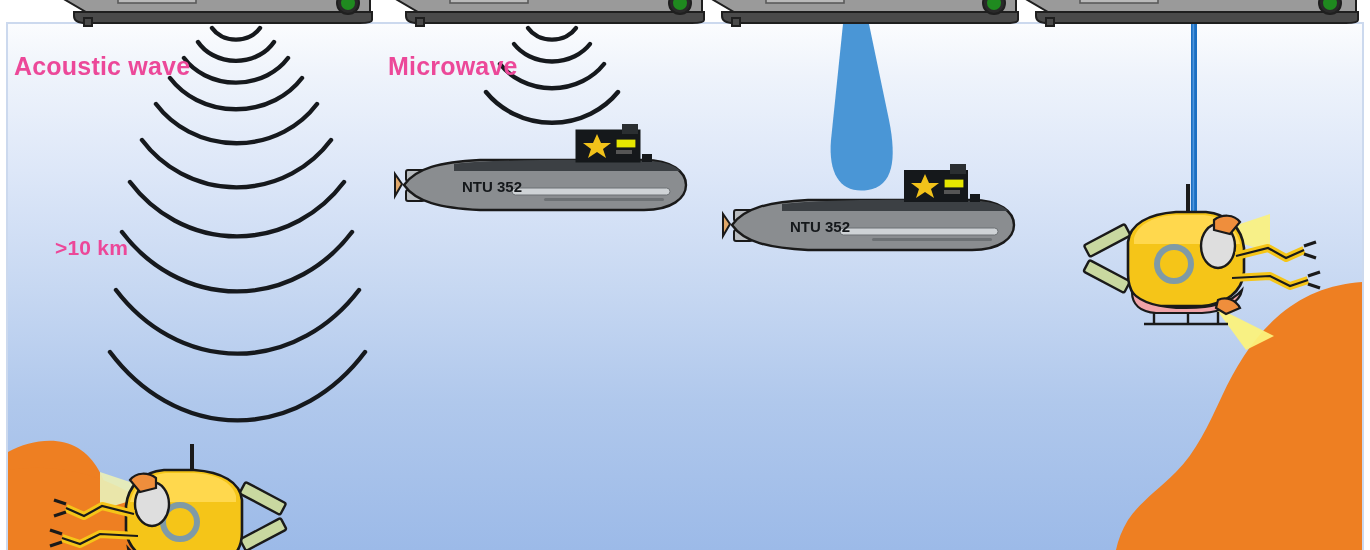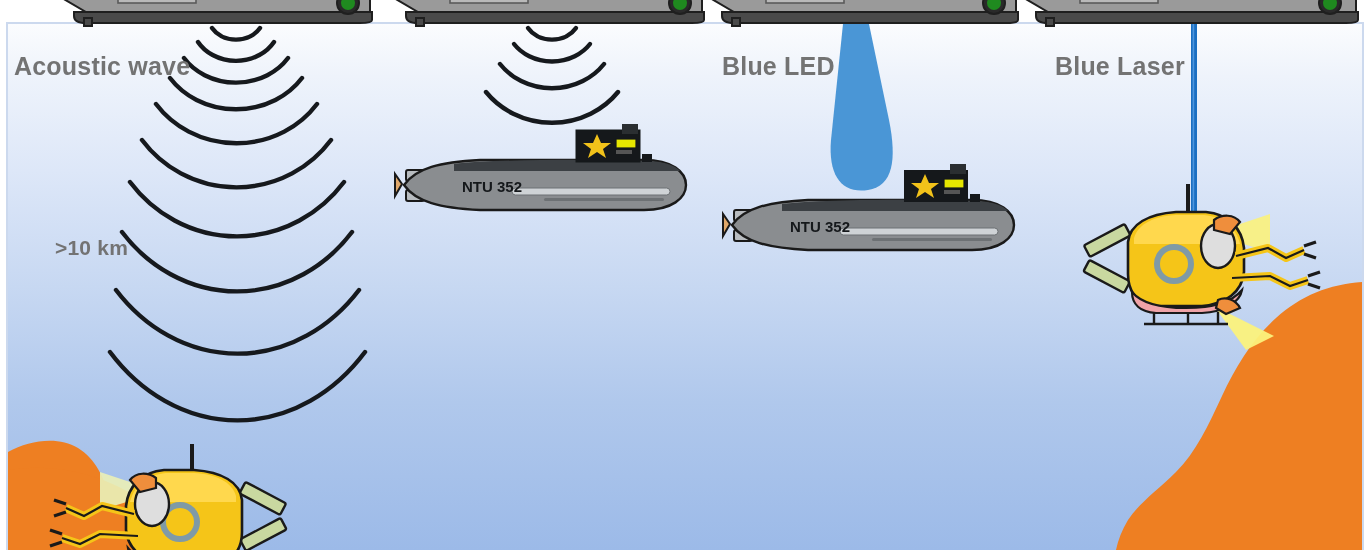--- a/index.html
+++ b/index.html
@@ -6,21 +6,21 @@
   body{font-family:"Liberation Sans",sans-serif;}
   #stage{position:relative;width:1370px;height:550px;overflow:hidden;background:#ffffff;}
 
   
   .ocean{position:absolute;left:6px;top:22px;width:1358px;height:528px;
          background:linear-gradient(to bottom,#fbfcfe 0%,#eef3fb 10%,#dde7f8 28%,#c7d8f2 50%,#b0c8ec 72%,#9cbae8 100%);
          border-left:2px solid #ccd9ee;border-right:2px solid #ccd9ee;border-top:2px solid #ccd9ee;
          box-sizing:border-box;}
 
   
-  .label{position:absolute;font-weight:bold;color:#737373;letter-spacing:.2px;
+  .label{position:absolute;font-weight:bold;color:#ec4899;letter-spacing:.2px;
          font-family:"Liberation Sans",sans-serif;white-space:nowrap;}
   .label.big{font-size:25px;}
   .label.km{font-size:21px;}
 
   
   .layer{position:absolute;left:0;top:0;width:1370px;height:550px;}
   .layer.nopoint{pointer-events:none;}
 </style>
 </head>
 <body>
@@ -250,18 +250,17 @@
         <circle cx="1330" cy="3" r="11" fill="#2a2a2a" stroke="#1f1f1f" stroke-width="2"></circle>
         <circle cx="1330" cy="3" r="7" fill="#1f8a1f"></circle>
       </g>
     </g>
   </svg>
 
   <div class="label big" style="left:14px;top:52px;">Acoustic wave</div>
 
   <div class="label km" style="left:55px;top:236px;">&gt;10 km</div>
 
-
-  <div class="label big" style="left:722px;top:52px;">Blue LED</div>
-
-  <div class="label big" style="left:1055px;top:52px;">Blue Laser</div>
+  <div class="label big" style="left:388px;top:52px;">Microwave</div>
+
+
 
 </div>
 
 </body></html>

